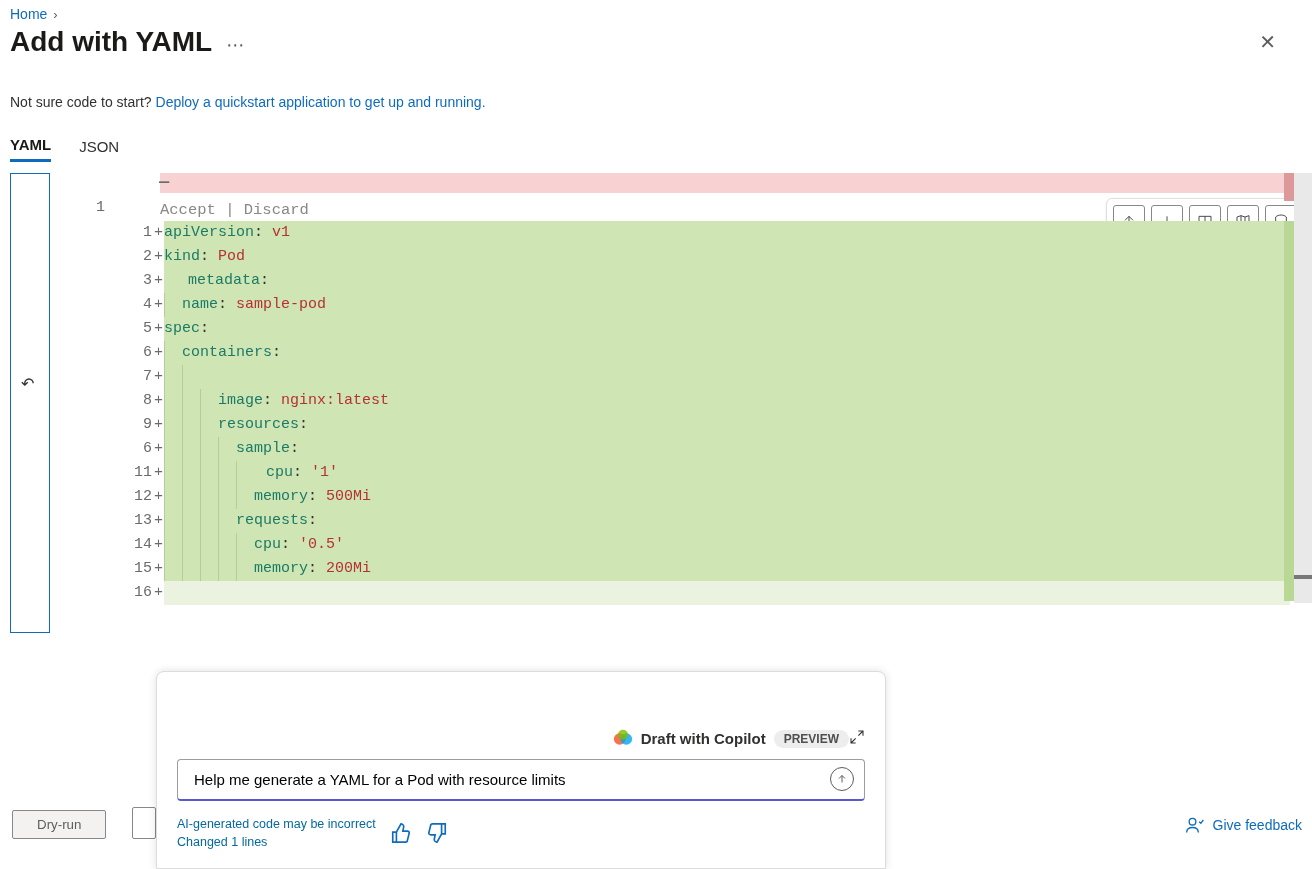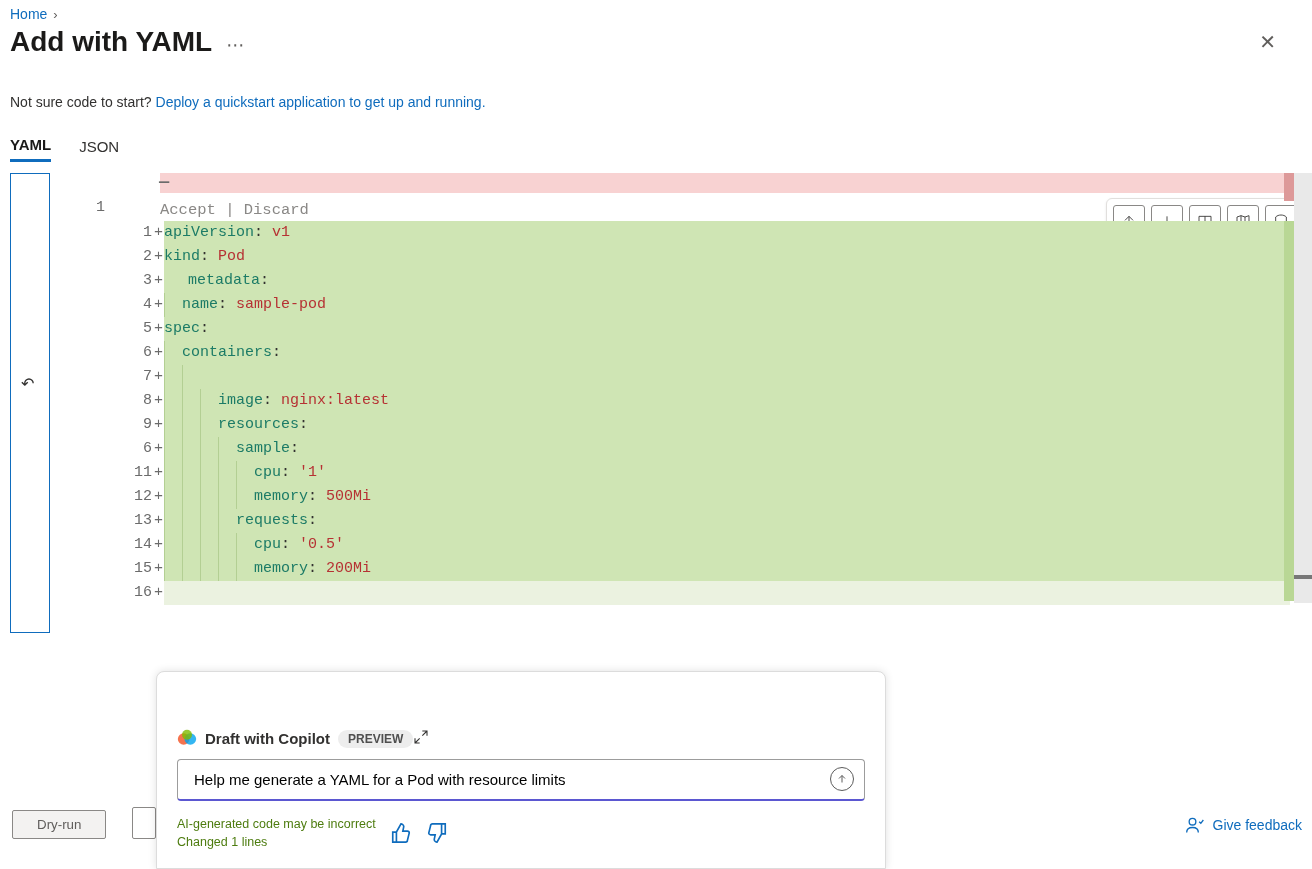--- a/index.html
+++ b/index.html
@@ -58,39 +58,39 @@
   .minimap { position:absolute; right:0; top:0; width:28px; height:430px; }
   .mm-track { position:absolute; right:0; top:0; width:18px; height:430px; background:#e9e9e9; }
   .mm-red { position:absolute; right:18px; top:0; width:10px; height:28px; background:#d99; }
   .mm-green { position:absolute; right:18px; top:48px; width:10px; height:380px; background:#b9d795; }
   .mm-tick { position:absolute; right:0; width:18px; height:4px; background:#777; top:402px;}
 
   .dryrun { position:absolute; left:12px; bottom:30px; border:1px solid #8a8886; background:#f3f2f1; color:#605e5c; padding:6px 24px; border-radius:2px; }
   .after-dry { position:absolute; left:132px; bottom:30px; border:1px solid #8a8886; border-radius:2px; width:24px; height:32px; background:#fff;}
 
   .copilot-panel { position:absolute; left:156px; bottom:0; width:730px; background:#fff; border:1px solid #dcdcdc; border-radius:8px 8px 0 0; box-shadow:0 0 8px rgba(0,0,0,.12); padding:14px 20px 16px 20px; }
-  .cp-head { display:flex; align-items:center; justify-content:flex-start;margin-top:43px; }
+  .cp-head { display:flex; align-items:center; justify-content:flex-end;margin-top:43px; }
   .cp-head-left { display:flex; align-items:center; gap:8px; }
   .cp-logo { width:20px; height:20px; }
   .cp-title { font-weight:600; font-size:15px; }
   .cp-badge { background:#ededed; border-radius:10px; padding:2px 10px; font-size:12px; font-weight:600; color:#4f4f4f; }
   .cp-collapse { cursor:pointer; }
 
   .cp-input-wrap { position:relative; margin-top:10px; border:1px solid #9c9c9c; border-radius:4px; padding:10px 42px 10px 14px; border-bottom:2px solid #5b57d1;}
   .cp-input-wrap input { border:none; outline:none; width:100%; font-size:15px; font-family:inherit; }
   .cp-send { position:absolute; right:10px; top:50%; transform:translateY(-50%); width:24px; height:24px; border:1.5px solid #5c5c5c; border-radius:50%; display:flex; align-items:center; justify-content:center; cursor:pointer;}
   .cp-send svg { width:12px; height:12px; }
 
   .cp-actions { display:flex; align-items:center; justify-content:space-between; margin-top:14px; }
   .cp-left { display:flex; align-items:center; gap:10px; }
   .btn-primary { background:#0f6cbd; color:#fff; border:none; padding:8px 18px; border-radius:4px; font-weight:600; font-size:14px; cursor:pointer; }
   .btn-secondary { background:#fff; border:1px solid #8a8886; padding:7px 14px; border-radius:4px; font-size:14px; cursor:pointer; }
   .btn-icon { width:34px; height:34px; border:1px solid #8a8886; border-radius:4px; display:flex; align-items:center; justify-content:center; cursor:pointer; }
   .cp-right { display:flex; align-items:center; gap:14px; }
-  .cp-notes { font-size:12.5px; color:#4d7c0f; text-align:left; line-height:1.5; }
+  .cp-notes { font-size:12.5px; color:#0369a1; text-align:left; line-height:1.5; }
   .thumb { width:22px; height:22px; cursor:pointer; color:#0f6cbd; }
 
   .feedback { position:absolute; right:10px; bottom:34px; display:flex; align-items:center; gap:8px; color:#0f6cbd; cursor:pointer; font-size:14px;}
   .feedback svg { width:20px; height:20px; }
 
   .page { position:relative; width:1312px; height:869px; overflow:hidden; }
 </style>
 </head>
 <body>
 
@@ -230,21 +230,21 @@
             <span class="code-text" style="left: 106px;"><span class="tk-key">sample</span><span class="tk-col">:</span></span>
           </div>
           <div class="code-row">
             <span class="ln">11</span>
             <span class="plus">+</span>
             <span class="ig" style="position: absolute; left: 34px; top: 0px;"></span>
             <span class="ig" style="position: absolute; left: 52px; top: 0px;"></span>
             <span class="ig" style="position: absolute; left: 70px; top: 0px;"></span>
             <span class="ig" style="position: absolute; left: 88px; top: 0px;"></span>
             <span class="ig" style="position: absolute; left: 106px; top: 0px;"></span>
-            <span class="code-text" style="left: 124px;"><span class="tk-key">cpu</span><span class="tk-col">:</span><span> </span><span class="tk-val">'1'</span></span>
+            <span class="code-text" style="left: 136px;"><span class="tk-key">cpu</span><span class="tk-col">:</span><span> </span><span class="tk-val">'1'</span></span>
           </div>
           <div class="code-row">
             <span class="ln">12</span>
             <span class="plus">+</span>
             <span class="ig" style="position: absolute; left: 34px; top: 0px;"></span>
             <span class="ig" style="position: absolute; left: 52px; top: 0px;"></span>
             <span class="ig" style="position: absolute; left: 70px; top: 0px;"></span>
             <span class="ig" style="position: absolute; left: 88px; top: 0px;"></span>
             <span class="ig" style="position: absolute; left: 106px; top: 0px;"></span>
             <span class="code-text" style="left: 124px;"><span class="tk-key">memory</span><span class="tk-col">:</span><span> </span><span class="tk-val">500Mi</span></span>

